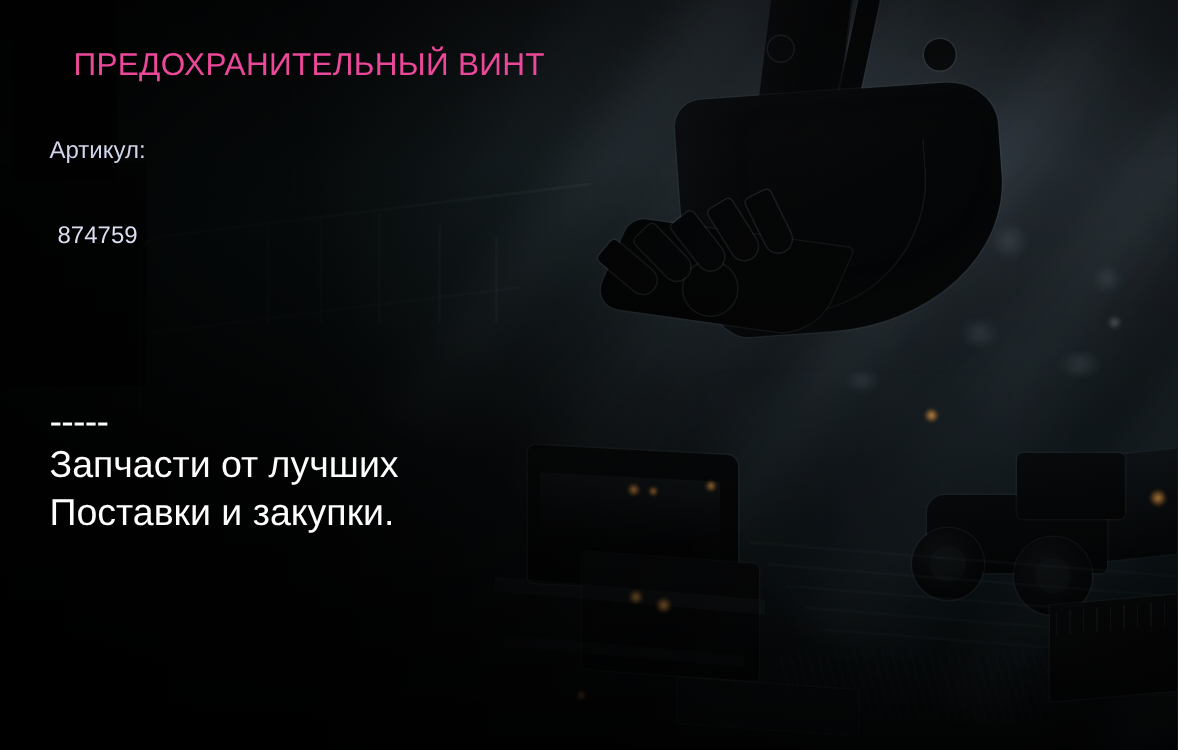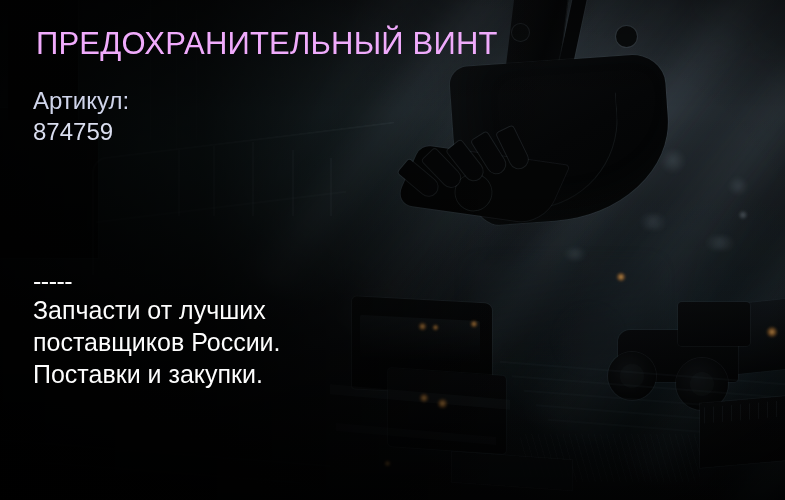--- a/index.html
+++ b/index.html
@@ -495,40 +495,41 @@
     position: absolute;
     left: 33px;
     top: 0;
     right: 0;
     bottom: 0;
   }
 
   .title {
     position: absolute;
     top: 25px;
-    left: 3px;
-    font-size: 31px;
+    left: 16px;
+    font-size: 21px;
     line-height: 38px;
     letter-spacing: .2px;
-    color: #f0abfc;
+    color: #ec4899;
     white-space: nowrap;
   }
 
   .field {
     position: absolute;
     left: 0;
-    font-size: 24px;
+    font-size: 16px;
     line-height: 31px;
     white-space: nowrap;
+    text-align: center;
   }
   .field-article { top: 85px; }
   .field-maker   { top: 176px; }
 
   .field-label { color: #cfd4ea; }
-  .field-value { color: #dadeef; }
+  .field-value { color: #dadeef; margin-top: 26px; }
 
   .footer {
     position: absolute;
     left: 0;
     top: 268px;
     font-size: 25px;
     line-height: 32px;
     color: #fdfdfd;
     white-space: nowrap;
   }
@@ -639,18 +640,17 @@
 
     <div class="field field-article">
       <div class="field-label">Артикул:</div>
       <div class="field-value">874759</div>
     </div>
 
 
     <div class="footer">
       <span class="sep">-----</span>
       <span class="line">Запчасти от лучших</span>
-      <span class="line">поставщиков России.</span>
       <span class="line">Поставки и закупки.</span>
     </div>
 
   </div>
 </div>
 
 </body></html>

